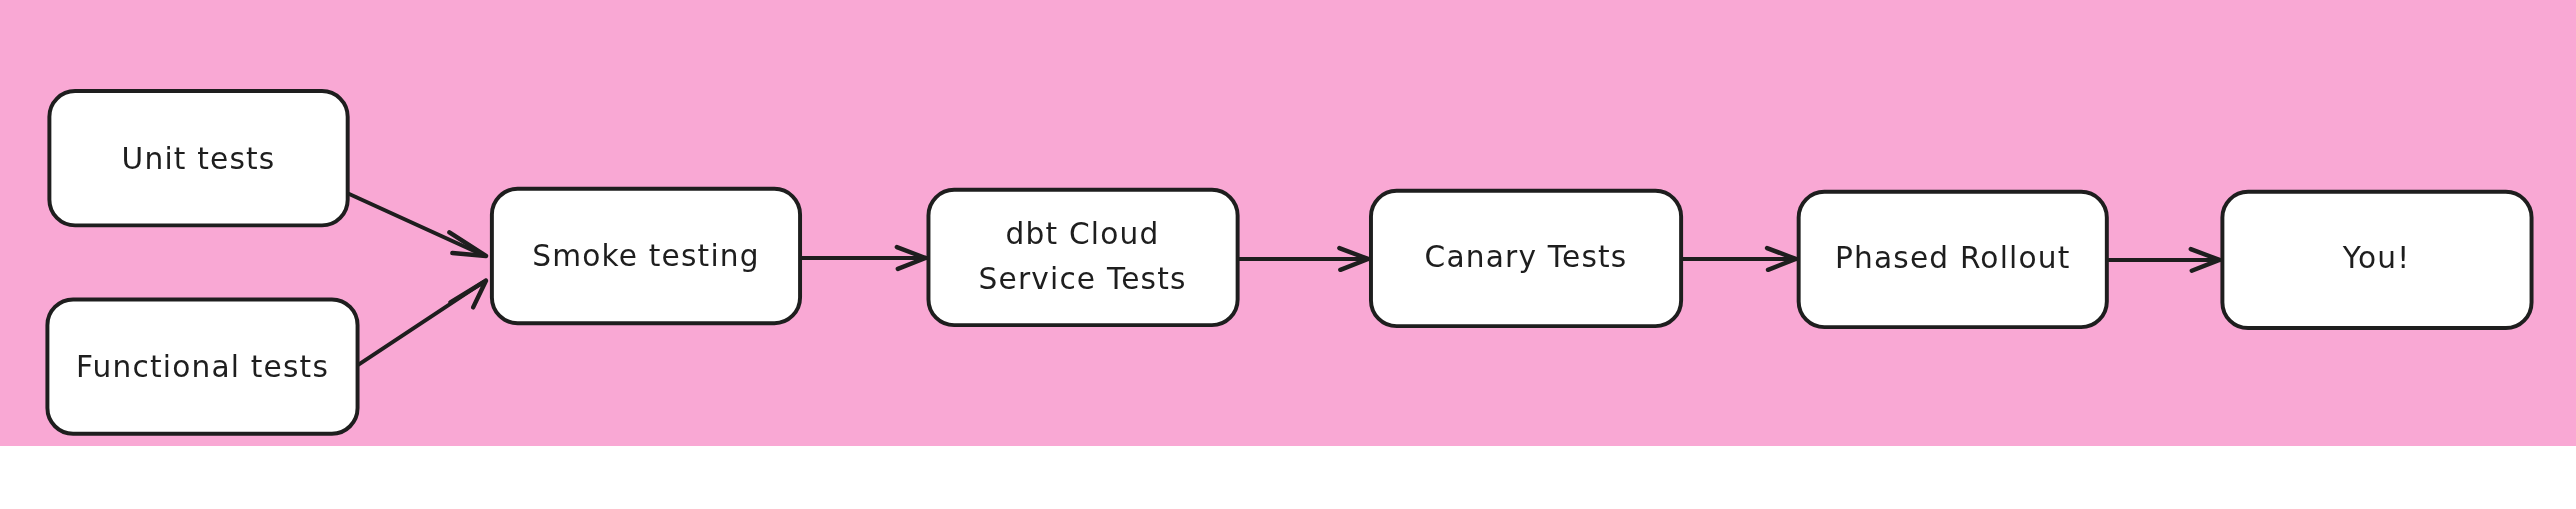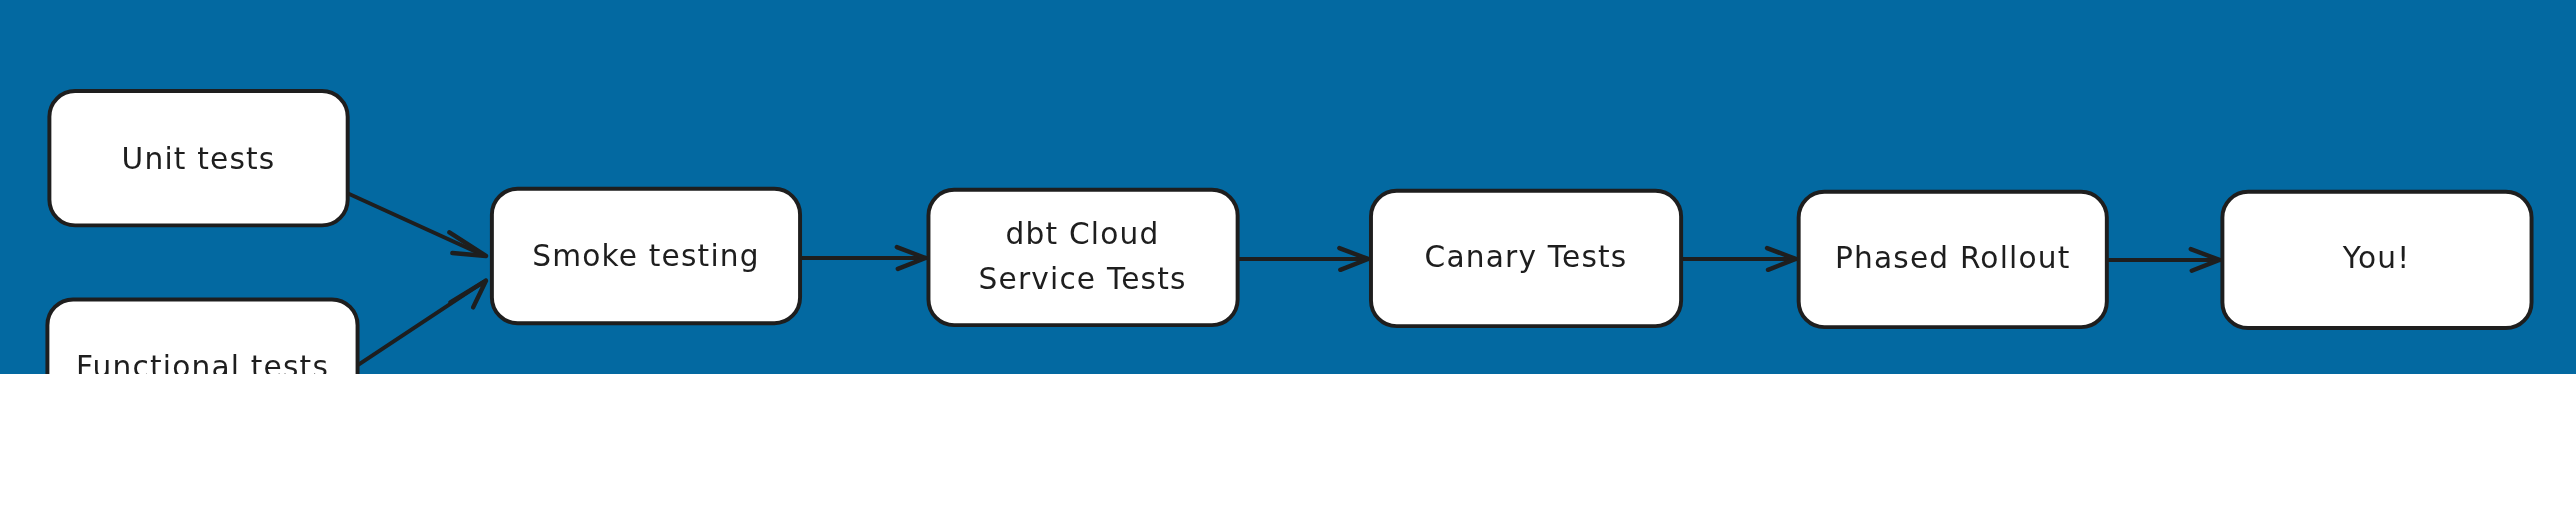--- a/index.html
+++ b/index.html
@@ -3,22 +3,22 @@
 <meta charset="utf-8">
 <style>
   html, body {
     margin: 0;
     padding: 0;
     background: #ffffff;
   }
   #canvas {
     position: relative;
     width: 2576px;
-    height: 374px;
-    background: #0369a1;
+    height: 446px;
+    background: #f9a8d4;
     overflow: hidden;
     font-family: "DejaVu Sans", sans-serif;
   }
   #diagram-svg {
     position: absolute;
     left: 0;
     top: 0;
     width: 2576px;
     height: 510px;
   }

